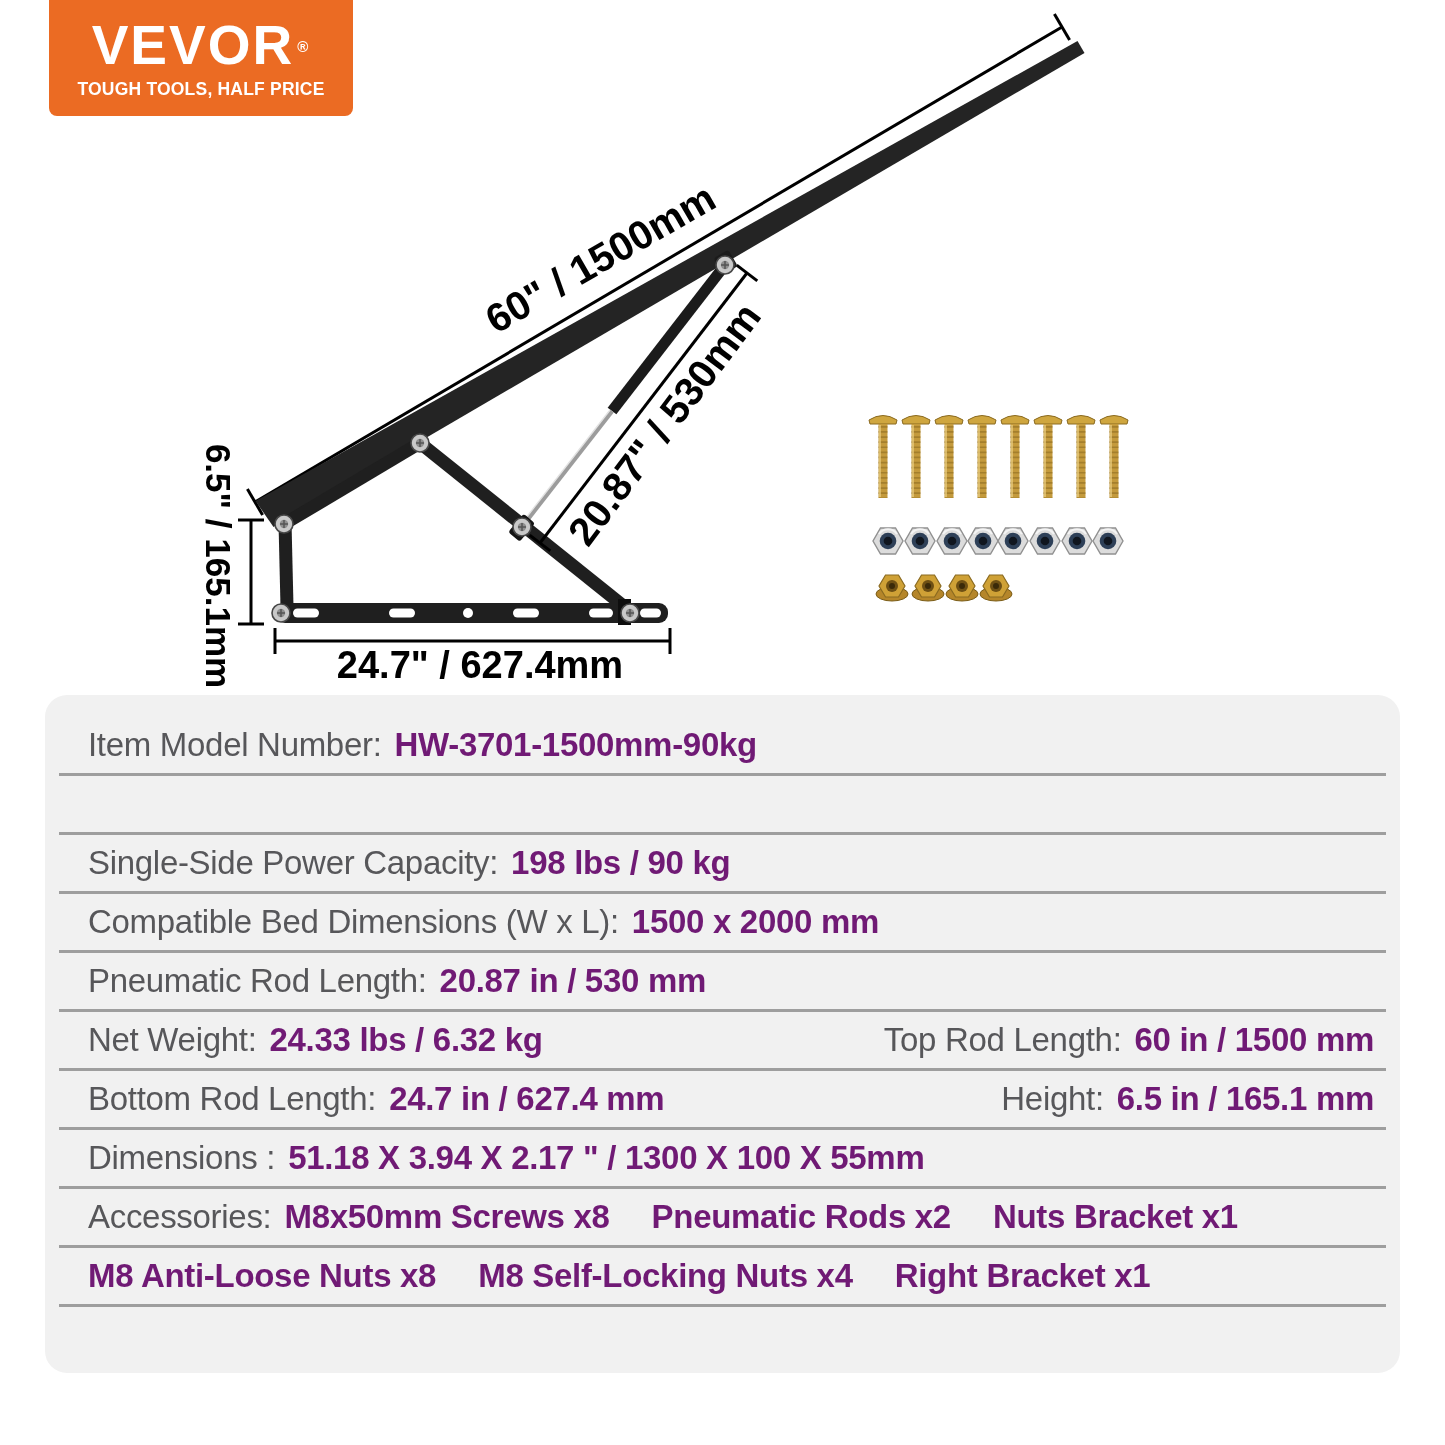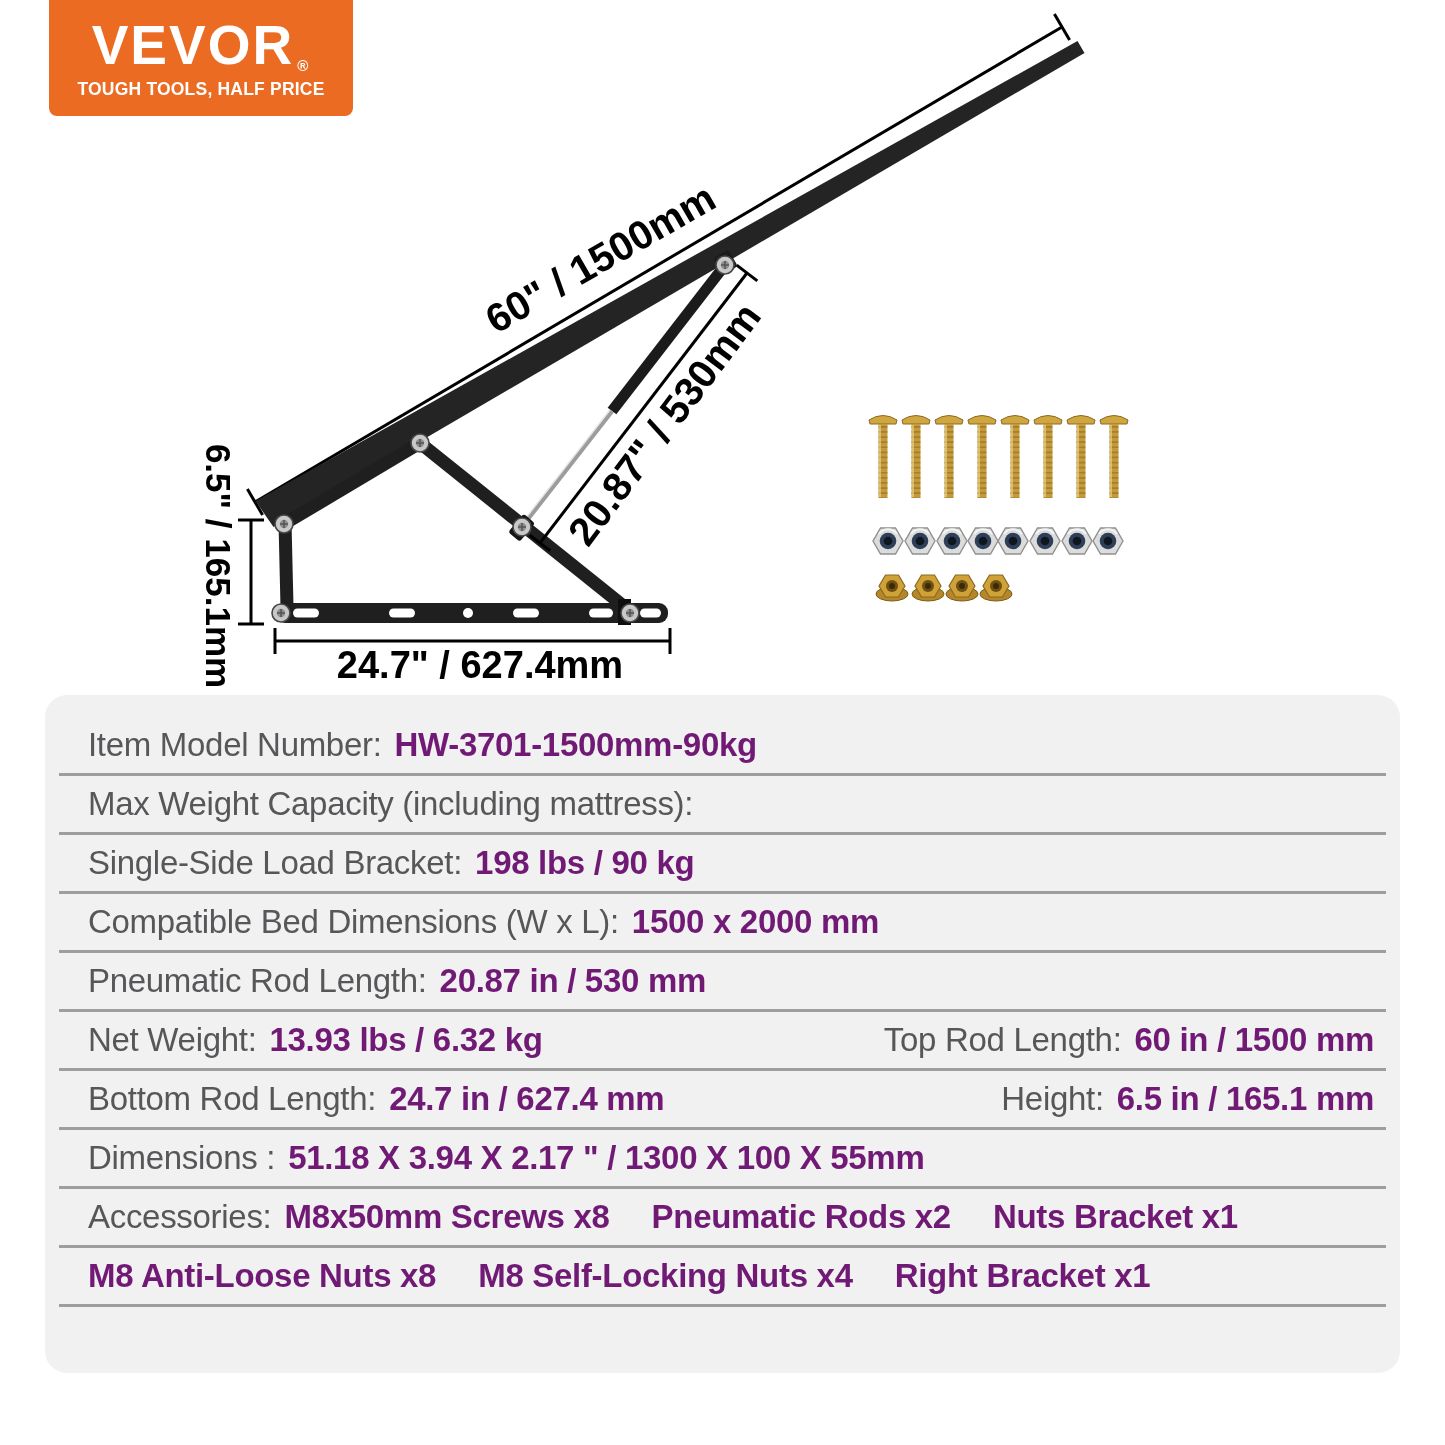--- a/index.html
+++ b/index.html
@@ -9,21 +9,21 @@
   }
   
   .logo{
     position:absolute;left:49px;top:0;width:304px;height:116px;
     background:#EB6B23;border-radius:0 0 8px 8px;color:#fff;
     display:flex;flex-direction:column;align-items:center;justify-content:center;
     padding-top:2px;box-sizing:border-box;
   }
   .logo .word{
     font-size:55px;font-weight:700;letter-spacing:2px;line-height:1;
-    display:flex;align-items:flex-end;
+    display:flex;align-items:center;
   }
   .logo .reg{font-size:15px;font-weight:700;margin-left:3px;margin-top:2px;}
   .logo .tag{font-size:17.5px;font-weight:700;letter-spacing:0.2px;margin-top:6px;white-space:nowrap;}
   
   .diagram{position:absolute;left:0;top:0;width:1445px;height:700px;}
   .dim-label{font-weight:700;fill:#000;}
   
   .spec{
     position:absolute;left:45px;top:695px;width:1355px;height:678px;
     background:#f1f1f1;border-radius:22px;box-sizing:border-box;
@@ -173,43 +173,42 @@
 </svg>
 
 <div class="spec">
 
   <div class="t-row">
     <span class="lbl">Item Model Number:</span>
     <span class="val">HW-3701-1500mm-90kg</span>
   </div>
 
   <div class="t-row">
-    <span class="lbl">Max Weight Capacity (including mattress):</span>
-  </div>
-
-  <div class="t-row">
-    <span class="lbl">Single-Side Load Bracket:</span>
+  </div>
+
+  <div class="t-row">
+    <span class="lbl">Single-Side Power Capacity:</span>
     <span class="val">198 lbs / 90 kg</span>
   </div>
 
   <div class="t-row">
     <span class="lbl">Compatible Bed Dimensions (W x L):</span>
     <span class="val">1500 x 2000 mm</span>
   </div>
 
   <div class="t-row">
     <span class="lbl">Pneumatic Rod Length:</span>
     <span class="val">20.87 in / 530 mm</span>
   </div>
 
 
   <div class="t-row pair">
     <span class="grp">
       <span class="lbl">Net Weight:</span>
-      <span class="val">13.93 lbs / 6.32 kg</span>
+      <span class="val">24.33 lbs / 6.32 kg</span>
     </span>
     <span class="grp">
       <span class="lbl">Top Rod Length:</span>
       <span class="val">60 in / 1500 mm</span>
     </span>
   </div>
 
   <div class="t-row pair">
     <span class="grp">
       <span class="lbl">Bottom Rod Length:</span>

